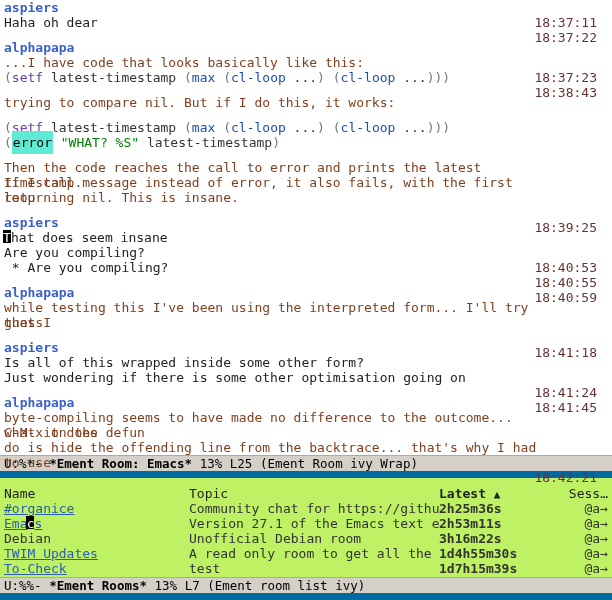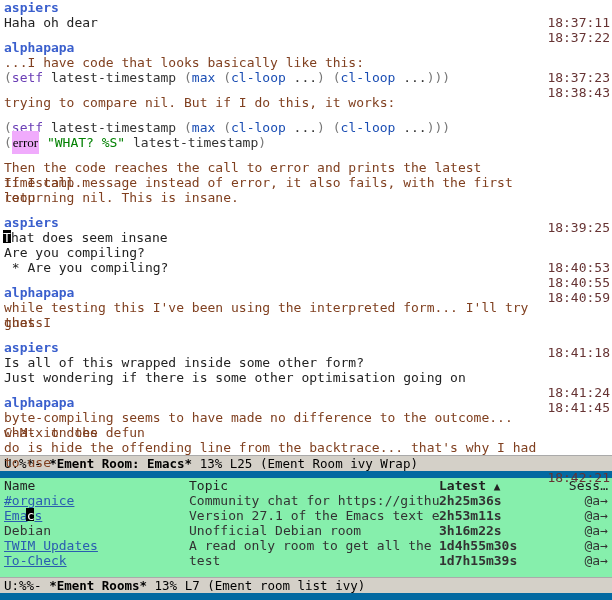--- a/index.html
+++ b/index.html
@@ -20,40 +20,40 @@
     height: 100%;
   }
   .chat-pane {
     flex: 0 0 auto;
     position: relative;
     background: #fff;
     padding: 0 4px;
   }
   .timestamps {
     position: absolute;
-    right: 0;
+    right: 13px;
     top: 0;
     width: 64px;
     color: #633;
     text-align: right;
     padding-right: 2px;
   }
   .ts { height: 15px; }
   .chat-content {
     padding-right: 60px;
   }
   .nick { font-weight: bold; color: #3a5fcd; }
   .body-brown { color: #804020; }
   .body-mono { font-family: inherit; color: #222; }
   .paren { color: #777; }
   .kw-setf { color: #6a3db5; }
   .sym { color: #333; }
   .fn-max { color: #1a4db3; }
   .fn-loop { color: #1a4db3; }
-  .err-hl { background: #f0abfc; color: #000; padding: 4px 1px; font-family: Liberation Serif, serif; }
+  .err-hl { background: #5eead4; color: #000; padding: 4px 1px; }
   .str { color: #008000; }
   .cursor {
     display: inline-block;
     width: 8px;
     height: 13px;
     background: #000;
     color:#fff;
     vertical-align: baseline;
     margin-left:-1px;
   }
@@ -63,22 +63,22 @@
     font-size: 12.5px;
     padding: 0 4px;
     height: 15px;
     line-height: 15px;
     white-space: nowrap;
     border-top: 1px solid #aaa;
     border-bottom: 7px solid #0369a1;
   }
   .modeline .bold { font-weight: bold; }
   .rooms-pane {
-    background: #86efac;
-    padding: 0 4px;
+    background: #bef264;
+    padding: 8px 4px;
     flex: 1 1 auto;
     overflow: hidden;
   }
   .rooms-header {
     display: flex;
     font-weight: normal;
     color: #222;
   }
   .col-name { flex: 0 0 185px; }
   .col-topic { flex: 0 0 250px; }

